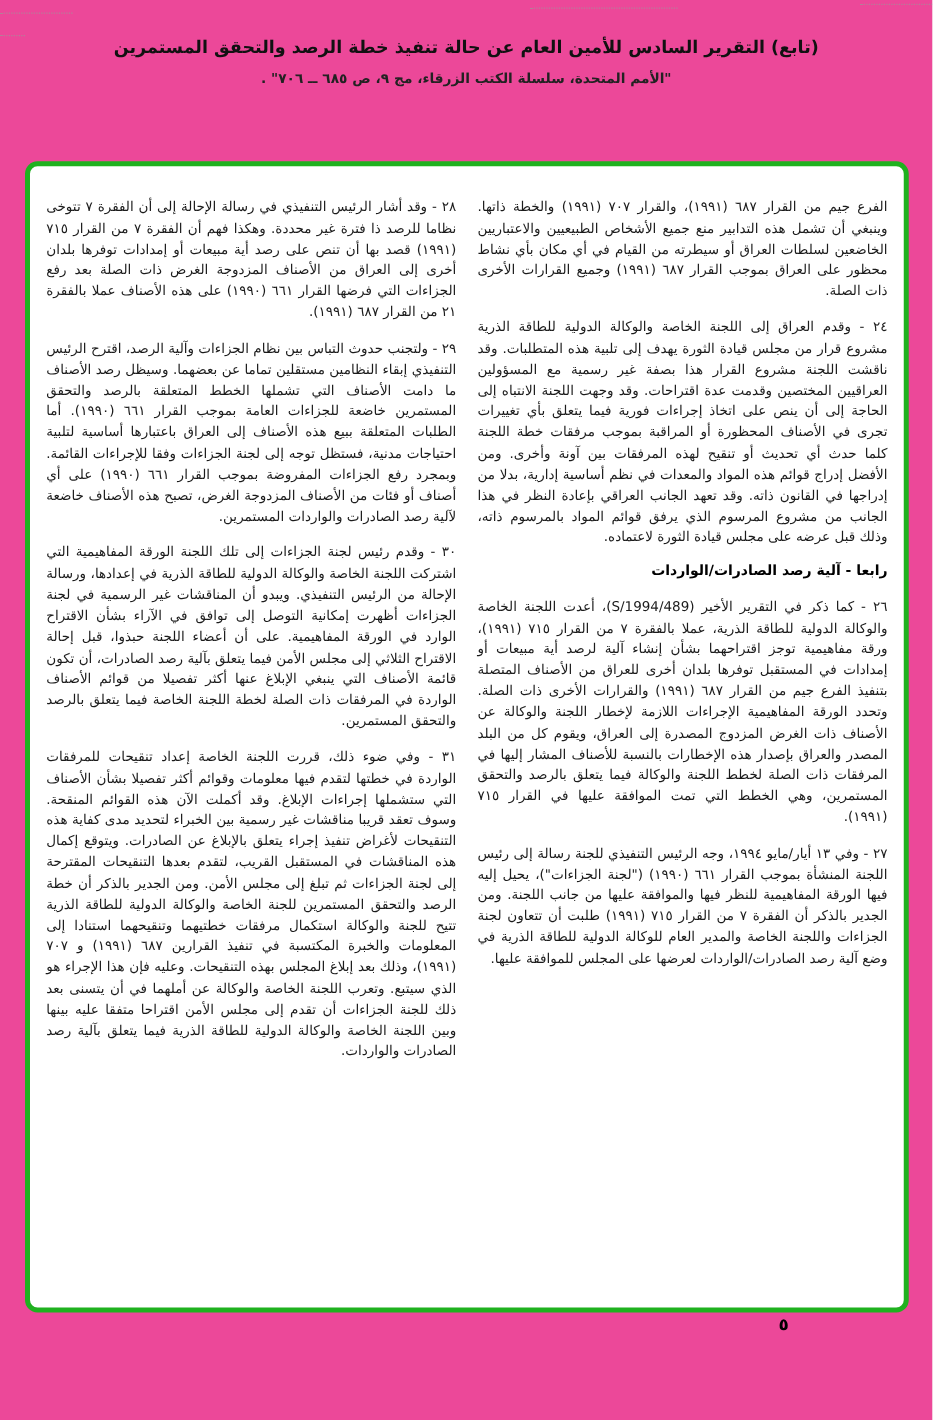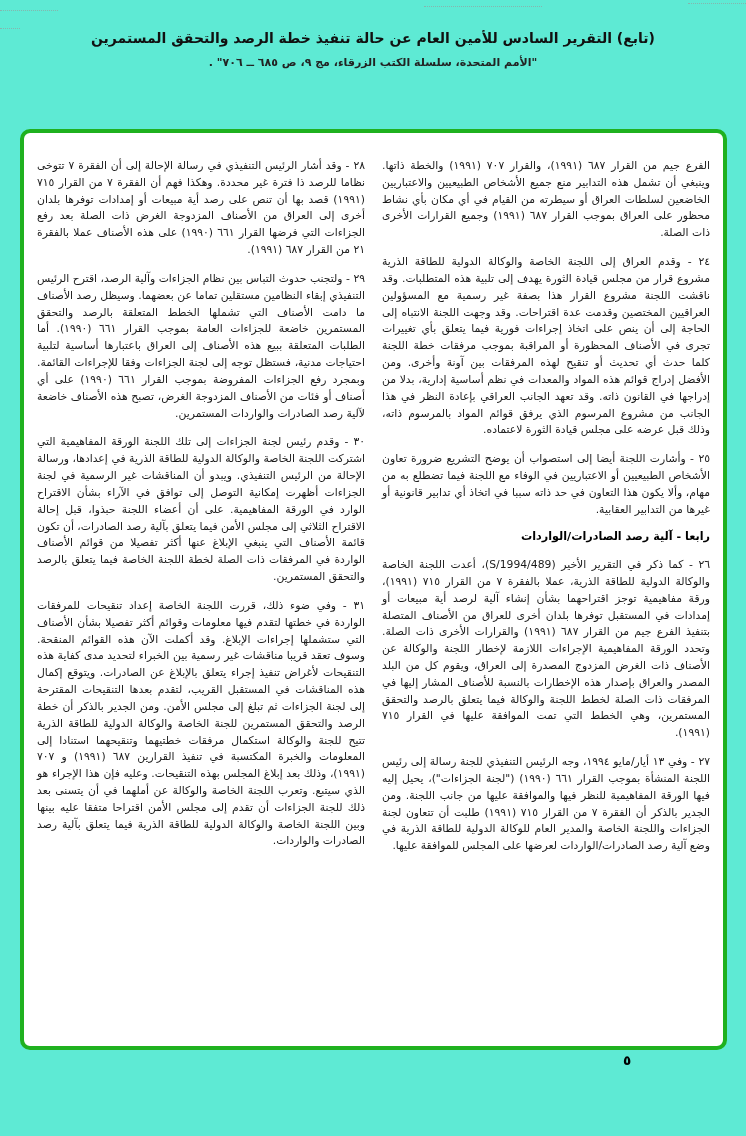--- a/index.html
+++ b/index.html
@@ -5,21 +5,21 @@
   * { box-sizing: border-box; }
   html, body { margin: 0; padding: 0; }
   body {
     width: 746px; height: 1136px;
     background: #f2f2f0;
     font-family: "DejaVu Sans", sans-serif;
   }
   .page {
     position: relative;
     width: 746px; height: 1136px;
-    background: #5eead4;
+    background: #ec4899;
     overflow: hidden;
     direction: rtl;
     color: #161616;
   }
   
   .artifact {
     position: absolute;
     border-top: 1px dotted #9a9a9a;
     opacity: .65;
     height: 0;
@@ -96,21 +96,20 @@
   <header>
     <div class="title-line">(تابع) التقرير السادس للأمين العام عن حالة تنفيذ خطة الرصد والتحقق المستمرين</div>
     <div class="source-line">"الأمم المتحدة، سلسلة الكتب الزرقاء، مج ٩، ص ٦٨٥ ــ ٧٠٦" .</div>
   </header>
 
   <main class="highlight-box" style="border-color: rgb(31, 177, 31);">
 
     <section class="col">
       <p>الفرع جيم من القرار ٦٨٧ (١٩٩١)، والقرار ٧٠٧ (١٩٩١) والخطة ذاتها. وينبغي أن تشمل هذه التدابير منع جميع الأشخاص الطبيعيين والاعتباريين الخاضعين لسلطات العراق أو سيطرته من القيام في أي مكان بأي نشاط محظور على العراق بموجب القرار ٦٨٧ (١٩٩١) وجميع القرارات الأخرى ذات الصلة.</p>
       <p>٢٤ - وقدم العراق إلى اللجنة الخاصة والوكالة الدولية للطاقة الذرية مشروع قرار من مجلس قيادة الثورة يهدف إلى تلبية هذه المتطلبات. وقد ناقشت اللجنة مشروع القرار هذا بصفة غير رسمية مع المسؤولين العراقيين المختصين وقدمت عدة اقتراحات. وقد وجهت اللجنة الانتباه إلى الحاجة إلى أن ينص على اتخاذ إجراءات فورية فيما يتعلق بأي تغييرات تجرى في الأصناف المحظورة أو المراقبة بموجب مرفقات خطة اللجنة كلما حدث أي تحديث أو تنقيح لهذه المرفقات بين آونة وأخرى. ومن الأفضل إدراج قوائم هذه المواد والمعدات في نظم أساسية إدارية، بدلا من إدراجها في القانون ذاته. وقد تعهد الجانب العراقي بإعادة النظر في هذا الجانب من مشروع المرسوم الذي يرفق قوائم المواد بالمرسوم ذاته، وذلك قبل عرضه على مجلس قيادة الثورة لاعتماده.</p>
-      <p>٢٥ - وأشارت اللجنة أيضا إلى استصواب أن يوضح التشريع ضرورة تعاون الأشخاص الطبيعيين أو الاعتباريين في الوفاء مع اللجنة فيما تضطلع به من مهام، وألا يكون هذا التعاون في حد ذاته سببا في اتخاذ أي تدابير قانونية أو غيرها من التدابير العقابية.</p>
       <h3 class="section-heading">رابعا - آلية رصد الصادرات/الواردات</h3>
       <p>٢٦ - كما ذكر في التقرير الأخير (S/1994/489)، أعدت اللجنة الخاصة والوكالة الدولية للطاقة الذرية، عملا بالفقرة ٧ من القرار ٧١٥ (١٩٩١)، ورقة مفاهيمية توجز اقتراحهما بشأن إنشاء آلية لرصد أية مبيعات أو إمدادات في المستقبل توفرها بلدان أخرى للعراق من الأصناف المتصلة بتنفيذ الفرع جيم من القرار ٦٨٧ (١٩٩١) والقرارات الأخرى ذات الصلة. وتحدد الورقة المفاهيمية الإجراءات اللازمة لإخطار اللجنة والوكالة عن الأصناف ذات الغرض المزدوج المصدرة إلى العراق، ويقوم كل من البلد المصدر والعراق بإصدار هذه الإخطارات بالنسبة للأصناف المشار إليها في المرفقات ذات الصلة لخطط اللجنة والوكالة فيما يتعلق بالرصد والتحقق المستمرين، وهي الخطط التي تمت الموافقة عليها في القرار ٧١٥ (١٩٩١).</p>
       <p>٢٧ - وفي ١٣ أيار/مايو ١٩٩٤، وجه الرئيس التنفيذي للجنة رسالة إلى رئيس اللجنة المنشأة بموجب القرار ٦٦١ (١٩٩٠) ("لجنة الجزاءات")، يحيل إليه فيها الورقة المفاهيمية للنظر فيها والموافقة عليها من جانب اللجنة. ومن الجدير بالذكر أن الفقرة ٧ من القرار ٧١٥ (١٩٩١) طلبت أن تتعاون لجنة الجزاءات واللجنة الخاصة والمدير العام للوكالة الدولية للطاقة الذرية في وضع آلية رصد الصادرات/الواردات لعرضها على المجلس للموافقة عليها.</p>
     </section>
 
     <section class="col">
       <p>٢٨ - وقد أشار الرئيس التنفيذي في رسالة الإحالة إلى أن الفقرة ٧ تتوخى نظاما للرصد ذا فترة غير محددة. وهكذا فهم أن الفقرة ٧ من القرار ٧١٥ (١٩٩١) قصد بها أن تنص على رصد أية مبيعات أو إمدادات توفرها بلدان أخرى إلى العراق من الأصناف المزدوجة الغرض ذات الصلة بعد رفع الجزاءات التي فرضها القرار ٦٦١ (١٩٩٠) على هذه الأصناف عملا بالفقرة ٢١ من القرار ٦٨٧ (١٩٩١).</p>
       <p>٢٩ - ولتجنب حدوث التباس بين نظام الجزاءات وآلية الرصد، اقترح الرئيس التنفيذي إبقاء النظامين مستقلين تماما عن بعضهما. وسيظل رصد الأصناف ما دامت الأصناف التي تشملها الخطط المتعلقة بالرصد والتحقق المستمرين خاضعة للجزاءات العامة بموجب القرار ٦٦١ (١٩٩٠). أما الطلبات المتعلقة ببيع هذه الأصناف إلى العراق باعتبارها أساسية لتلبية احتياجات مدنية، فستظل توجه إلى لجنة الجزاءات وفقا للإجراءات القائمة. وبمجرد رفع الجزاءات المفروضة بموجب القرار ٦٦١ (١٩٩٠) على أي أصناف أو فئات من الأصناف المزدوجة الغرض، تصبح هذه الأصناف خاضعة لآلية رصد الصادرات والواردات المستمرين.</p>
       <p>٣٠ - وقدم رئيس لجنة الجزاءات إلى تلك اللجنة الورقة المفاهيمية التي اشتركت اللجنة الخاصة والوكالة الدولية للطاقة الذرية في إعدادها، ورسالة الإحالة من الرئيس التنفيذي. ويبدو أن المناقشات غير الرسمية في لجنة الجزاءات أظهرت إمكانية التوصل إلى توافق في الآراء بشأن الاقتراح الوارد في الورقة المفاهيمية. على أن أعضاء اللجنة حبذوا، قبل إحالة الاقتراح الثلاثي إلى مجلس الأمن فيما يتعلق بآلية رصد الصادرات، أن تكون قائمة الأصناف التي ينبغي الإبلاغ عنها أكثر تفصيلا من قوائم الأصناف الواردة في المرفقات ذات الصلة لخطة اللجنة الخاصة فيما يتعلق بالرصد والتحقق المستمرين.</p>
       <p>٣١ - وفي ضوء ذلك، قررت اللجنة الخاصة إعداد تنقيحات للمرفقات الواردة في خطتها لتقدم فيها معلومات وقوائم أكثر تفصيلا بشأن الأصناف التي ستشملها إجراءات الإبلاغ. وقد أكملت الآن هذه القوائم المنقحة. وسوف تعقد قريبا مناقشات غير رسمية بين الخبراء لتحديد مدى كفاية هذه التنقيحات لأغراض تنفيذ إجراء يتعلق بالإبلاغ عن الصادرات. ويتوقع إكمال هذه المناقشات في المستقبل القريب، لتقدم بعدها التنقيحات المقترحة إلى لجنة الجزاءات ثم تبلغ إلى مجلس الأمن. ومن الجدير بالذكر أن خطة الرصد والتحقق المستمرين للجنة الخاصة والوكالة الدولية للطاقة الذرية تتيح للجنة والوكالة استكمال مرفقات خطتيهما وتنقيحهما استنادا إلى المعلومات والخبرة المكتسبة في تنفيذ القرارين ٦٨٧ (١٩٩١) و ٧٠٧ (١٩٩١)، وذلك بعد إبلاغ المجلس بهذه التنقيحات. وعليه فإن هذا الإجراء هو الذي سيتبع. وتعرب اللجنة الخاصة والوكالة عن أملهما في أن يتسنى بعد ذلك للجنة الجزاءات أن تقدم إلى مجلس الأمن اقتراحا متفقا عليه بينها وبين اللجنة الخاصة والوكالة الدولية للطاقة الذرية فيما يتعلق بآلية رصد الصادرات والواردات.</p>

